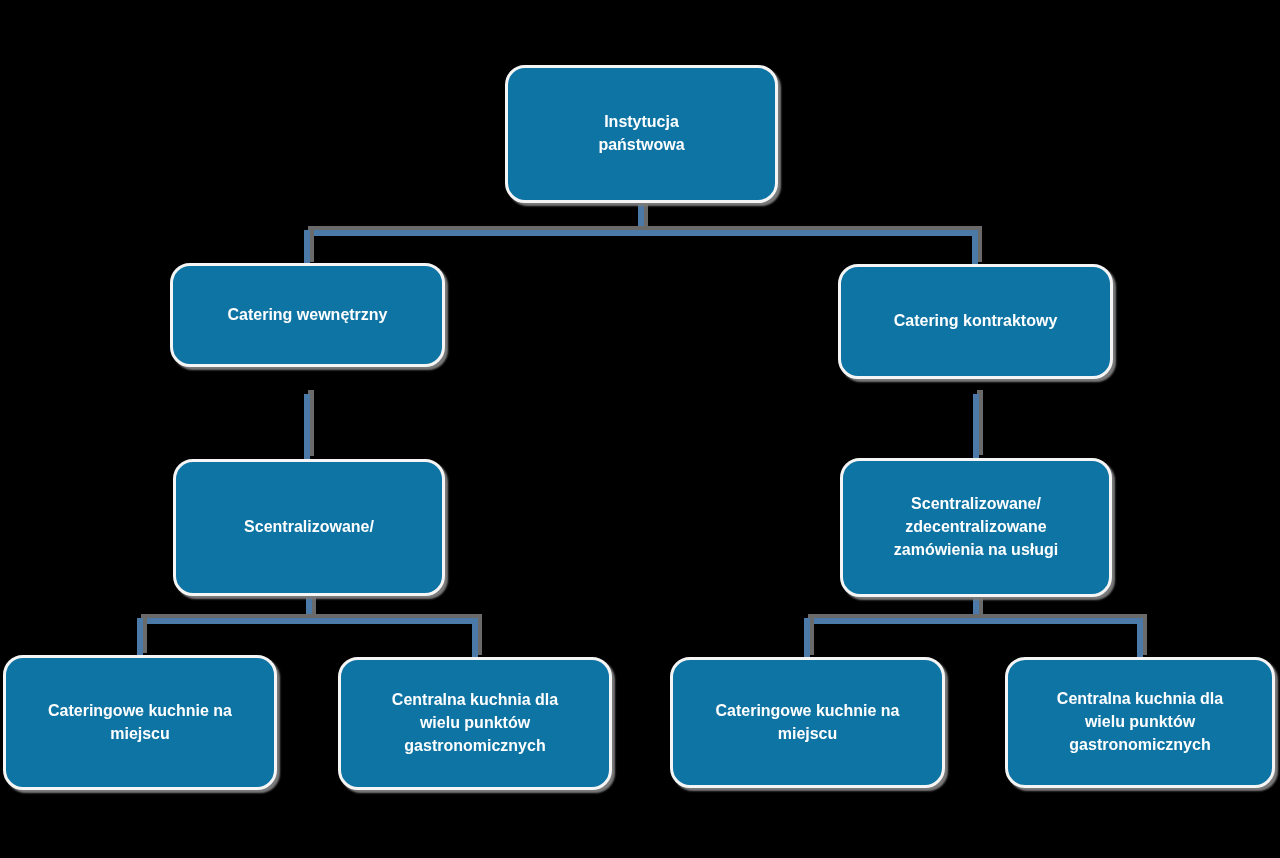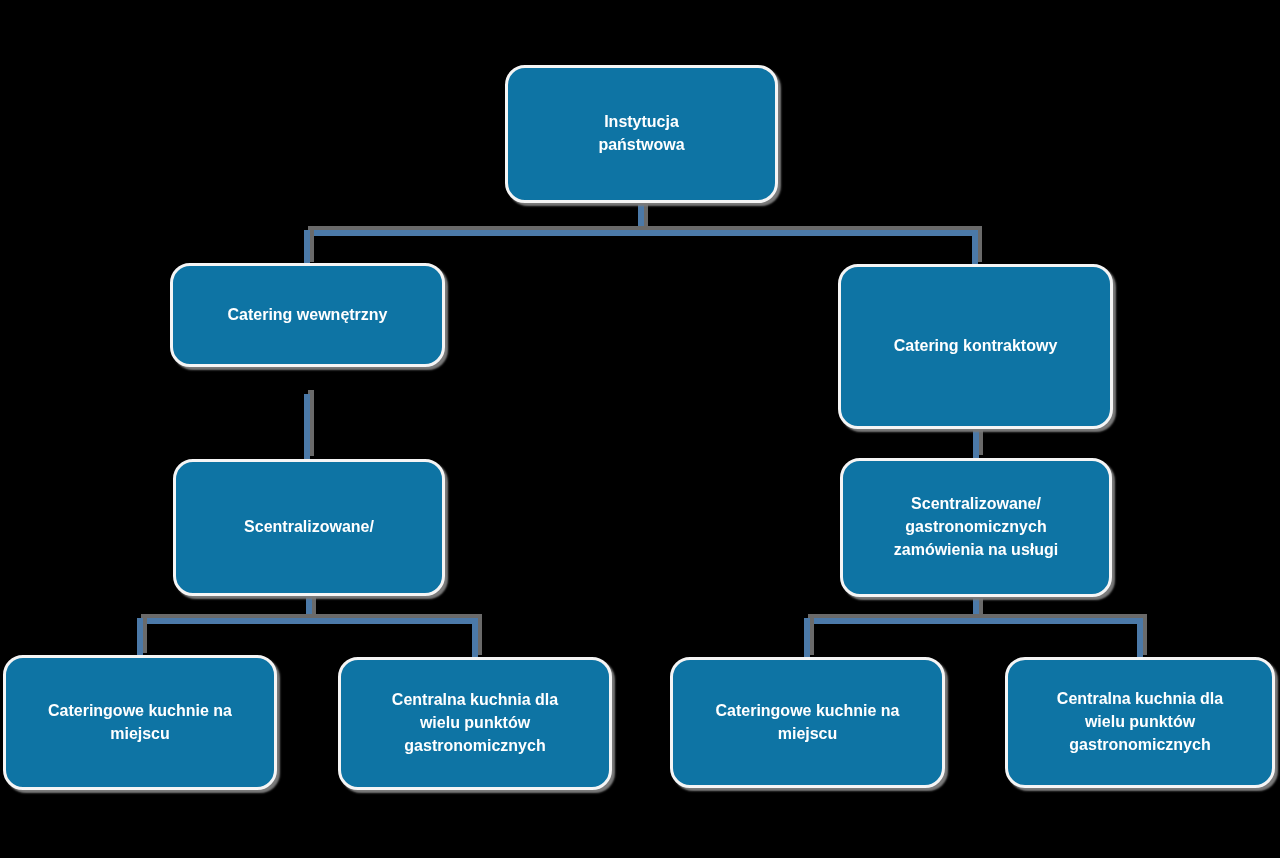--- a/index.html
+++ b/index.html
@@ -35,21 +35,21 @@
   }
   .node .p + .p { }
   .line {
     position: absolute;
     background: #4B79A8;
     box-shadow: 4px -4px 0 #6A6A6A;
   }
   
   #n-root   { left: 505px;  top: 65px;  width: 273px; height: 138px; }
   #n-l2l    { left: 170px;  top: 263px; width: 275px; height: 104px; }
-  #n-l2r    { left: 838px;  top: 264px; width: 275px; height: 165px; }
+  #n-l2r    { left: 838px;  top: 264px; width: 275px; height: 115px; }
   #n-l3l    { left: 173px;  top: 459px; width: 272px; height: 137px; }
   #n-l3r    { left: 840px;  top: 458px; width: 272px; height: 139px; }
   #n-l4a    { left: 3px;    top: 655px; width: 274px; height: 135px; }
   #n-l4b    { left: 338px;  top: 657px; width: 274px; height: 133px; }
   #n-l4c    { left: 670px;  top: 657px; width: 275px; height: 131px; }
   #n-l4d    { left: 1005px; top: 657px; width: 270px; height: 131px; }
   
   #c-v1  { left: 638px;  top: 203px; width: 6px;   height: 33px; }
   #c-h1  { left: 304px;  top: 230px; width: 674px; height: 6px;  }
   #c-v2  { left: 304px;  top: 230px; width: 6px;   height: 36px; }
@@ -97,21 +97,21 @@
   <div class="node" id="n-l2r">
     <div class="p">Catering kontraktowy</div>
   </div>
 
   <div class="node" id="n-l3l">
     <div class="p">Scentralizowane/</div>
   </div>
 
   <div class="node" id="n-l3r">
     <div class="p">Scentralizowane/</div>
-    <div class="p">gastronomicznych zamówienia na usługi</div>
+    <div class="p">zdecentralizowane zamówienia na usługi</div>
   </div>
 
   <div class="node" id="n-l4a">
     <div class="p">Cateringowe kuchnie na miejscu</div>
   </div>
 
   <div class="node" id="n-l4b">
     <div class="p">Centralna kuchnia dla wielu punktów gastronomicznych</div>
   </div>
 

